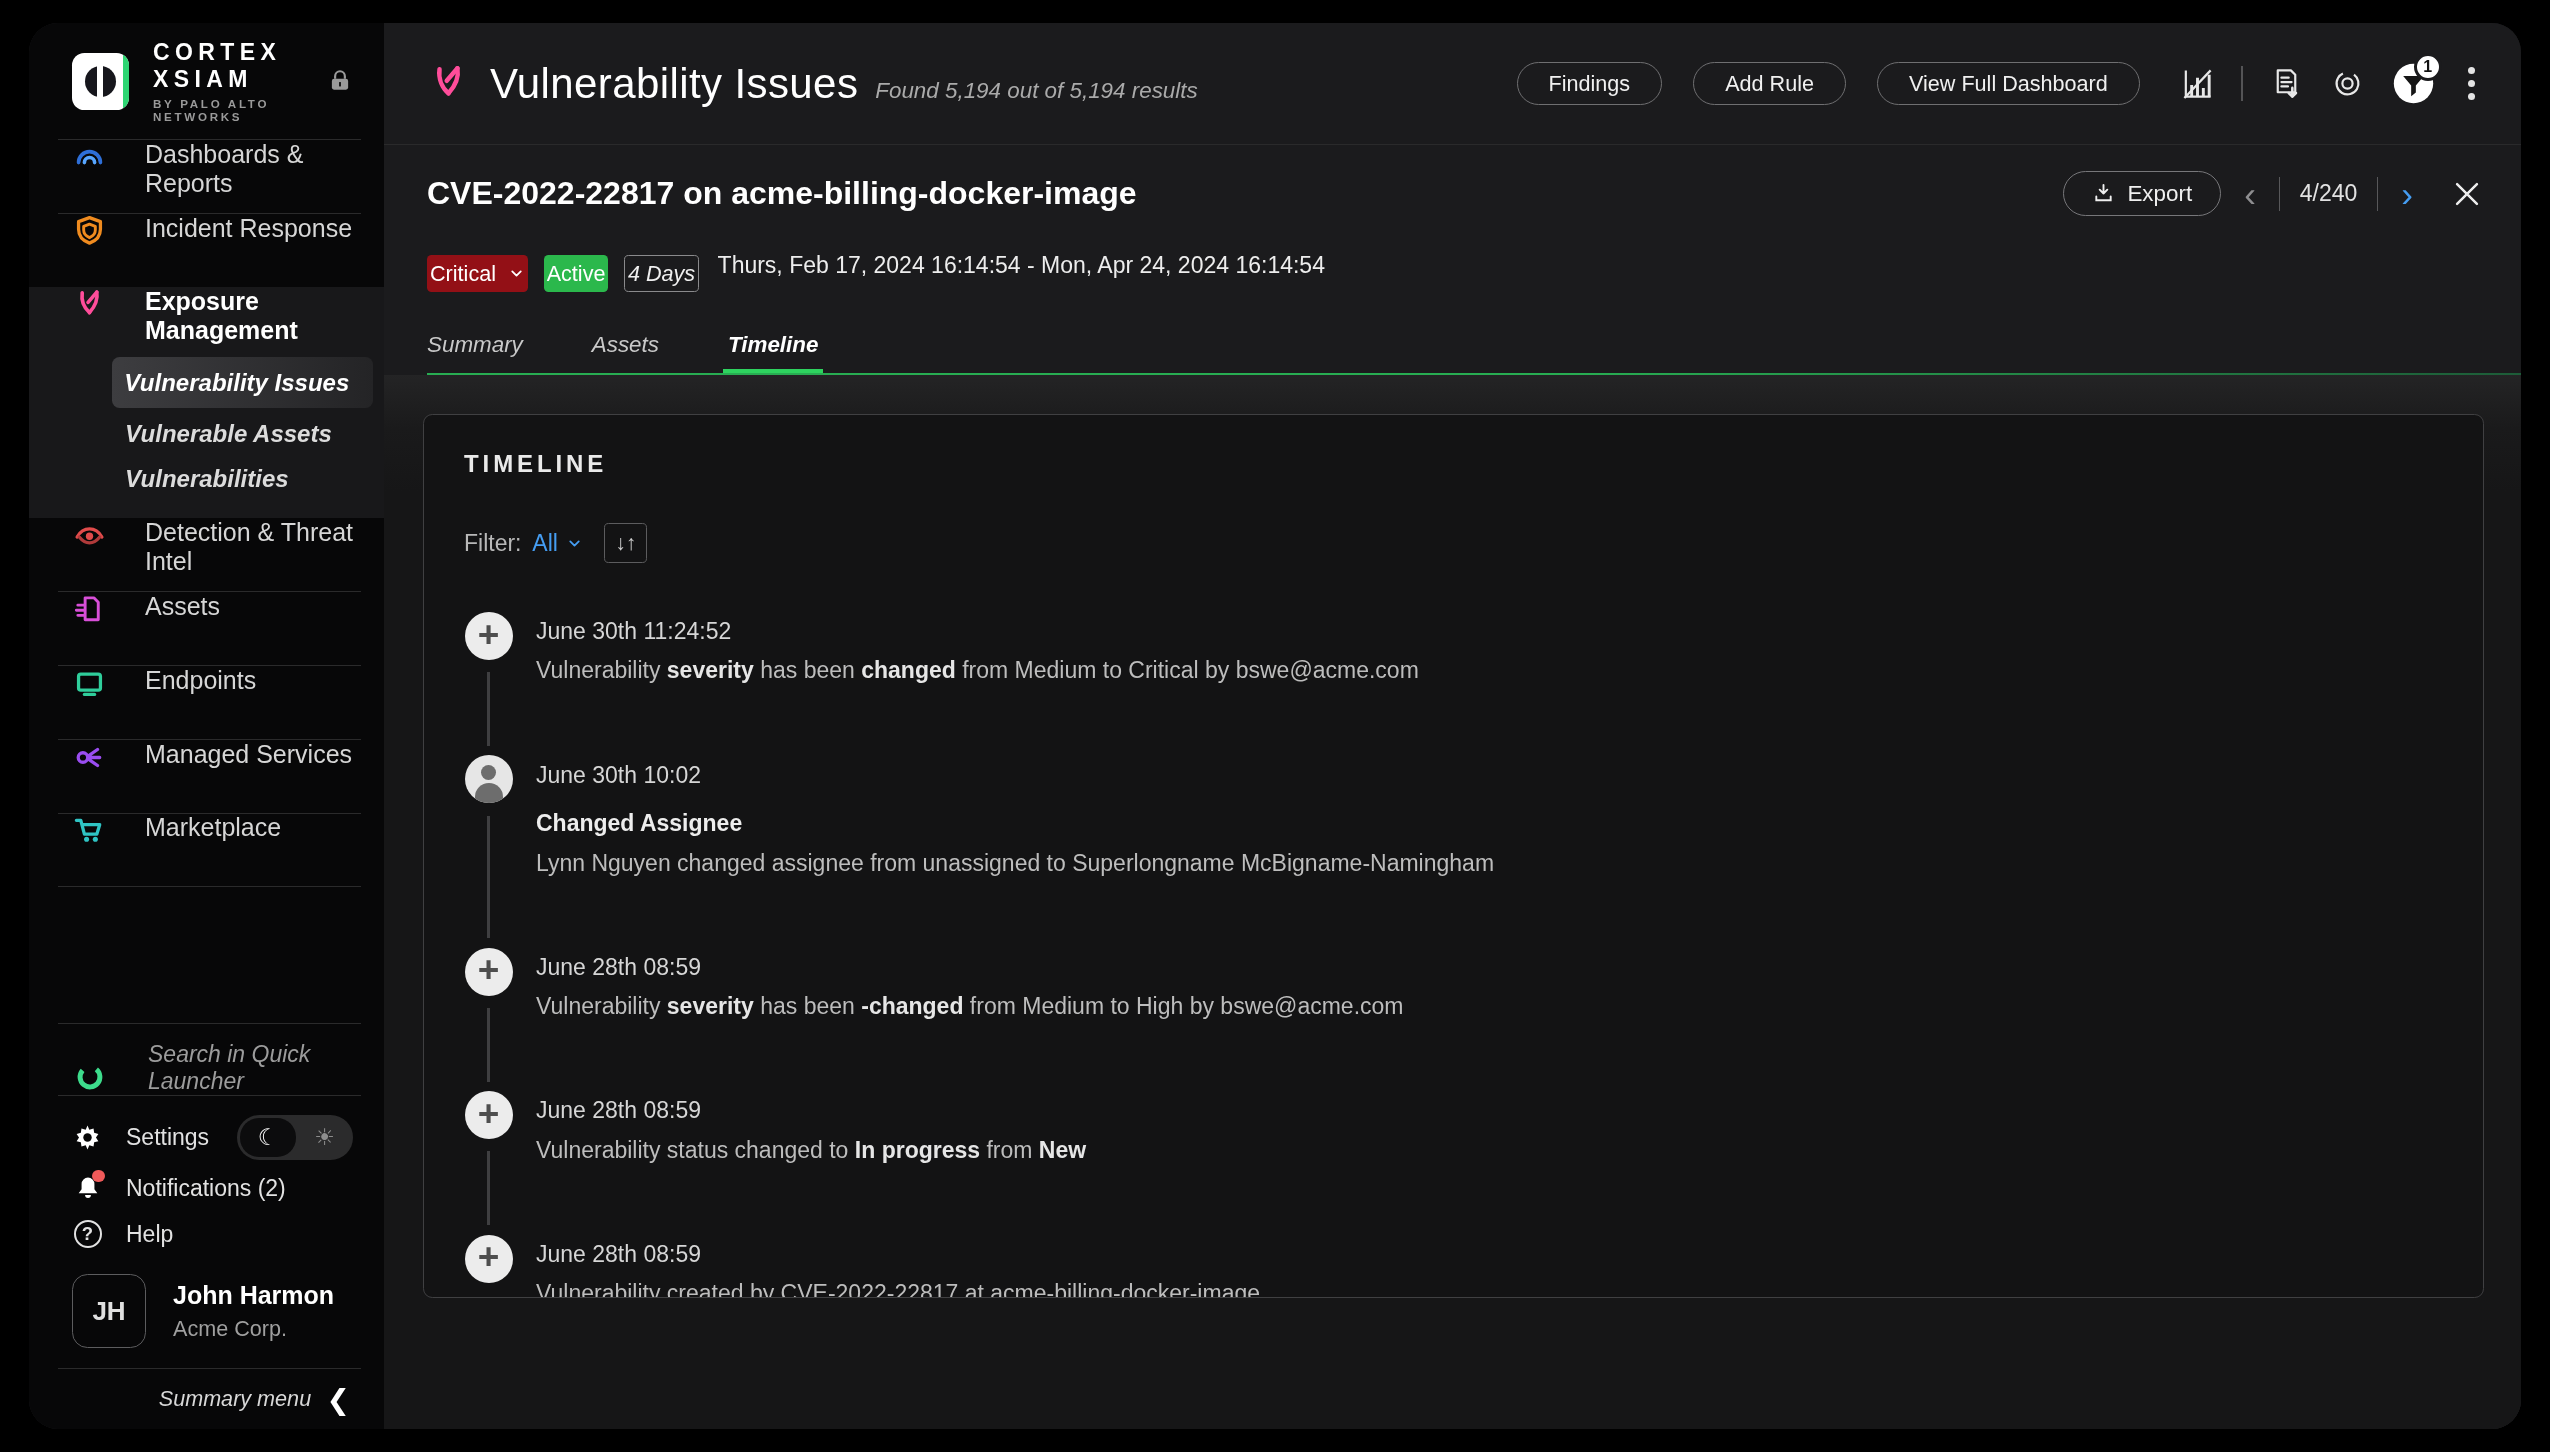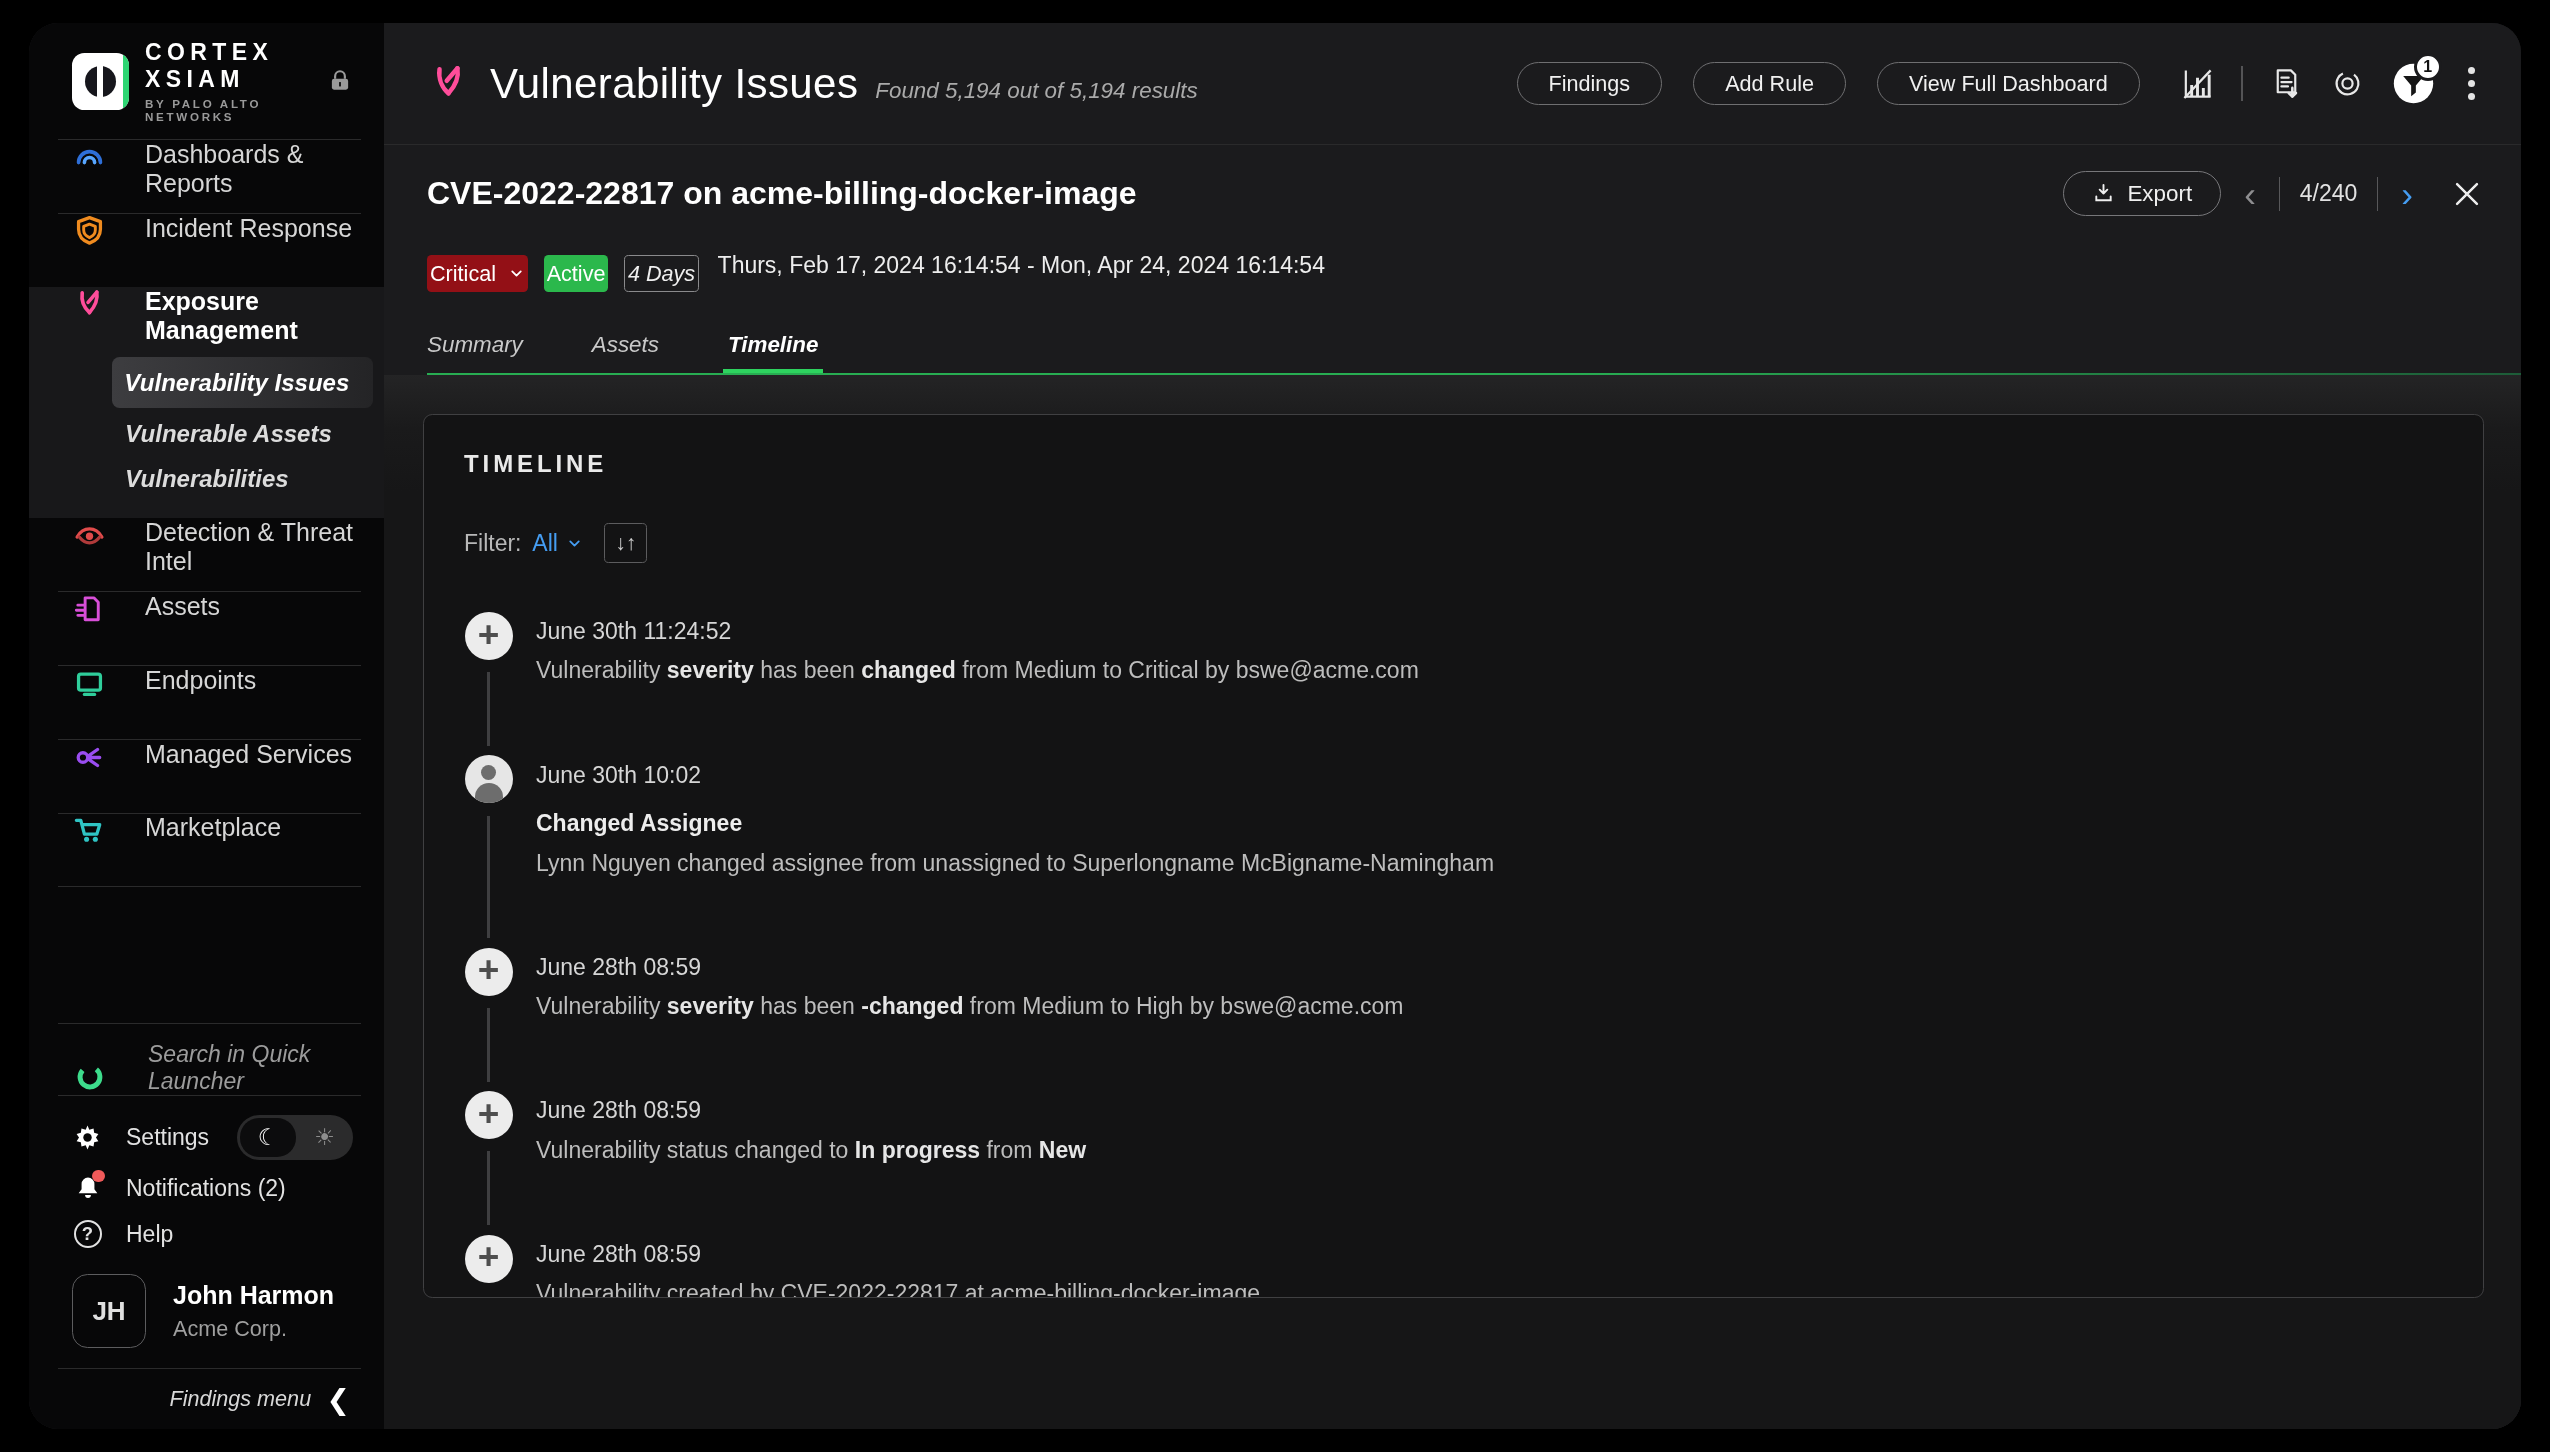--- a/index.html
+++ b/index.html
@@ -2,21 +2,21 @@
 <html style="font-size:12.3px"><head>
 <meta charset="utf-8">
 <style>
   * { margin:0; padding:0; box-sizing:border-box; }
   html,body { width:2550px; height:1452px; background:#000; font-family:"Liberation Sans","DejaVu Sans",sans-serif; }
   .stage { position:absolute; left:29px; top:23px; width:2492px; height:1406px; border-radius:29px; overflow:hidden; display:flex; background:#1b1b1d; }
 
   
   .sidebar { width:355px; background:#070708; display:flex; flex-direction:column; flex-shrink:0; }
   .sep { height:0.8px; background:#2a2a2b; margin:0 23px 0 29px; flex-shrink:0; }
-  .brand { height:116px; display:flex; align-items:center; padding:0 31px 0 43px; gap:16px; flex-shrink:0; }
+  .brand { height:116px; display:flex; align-items:center; padding:0 31px 0 43px; gap:24px; flex-shrink:0; }
   .logo { position:relative; width:57px; height:57px; background:#fff; border-radius:12.3px; overflow:hidden; flex-shrink:0; }
   .logo-strip { position:absolute; right:0; top:0; width:6.2px; height:100%; background:#2ed573; }
   .lg-c { position:absolute; left:13px; top:13px; width:31px; height:31px; border-radius:50%; background:#16161c; }
   .lg-slit { position:absolute; left:25.4px; top:10.8px; width:5.4px; height:35px; background:#fff; }
   .brand-text { flex:1; }
   .brand-title { color:#fff; font-size:23px; font-weight:700; letter-spacing:5.4px; }
   .brand-sub { color:#9a9a9a; font-size:11.6px; font-weight:700; letter-spacing:2.7px; margin-top:4.6px; }
   .lockicon { width:26px; height:26px; flex-shrink:0; }
 
   .nav-item { height:73px; display:flex; align-items:flex-start; gap:38px; padding-left:43px; font-size:25px; color:#d6d6d6; cursor:pointer; flex-shrink:0; }
@@ -287,21 +287,21 @@
 
     <div class="user">
       <div class="avatar">JH</div>
       <div>
         <div class="u-name">John Harmon</div>
         <div class="u-org">Acme Corp.</div>
       </div>
     </div>
     <div class="sep"></div>
     <div class="minimize">
-      <span>Findings menu</span>
+      <span>Summary menu</span>
       <span class="min-chev">❮</span>
     </div>
   </aside>
 
   <main class="main">
 
     <header class="topbar">
       <svg class="page-icon" viewBox="0 0 48 48" fill="none">
         <path d="M14 8c-1.5 11 3 21 10 27" stroke="#ff4d9a" stroke-width="5" stroke-linecap="round"></path>
         <path d="M34 7c1.5 9-2 19-10 28" stroke="#ff4d9a" stroke-width="5" stroke-linecap="round"></path>

